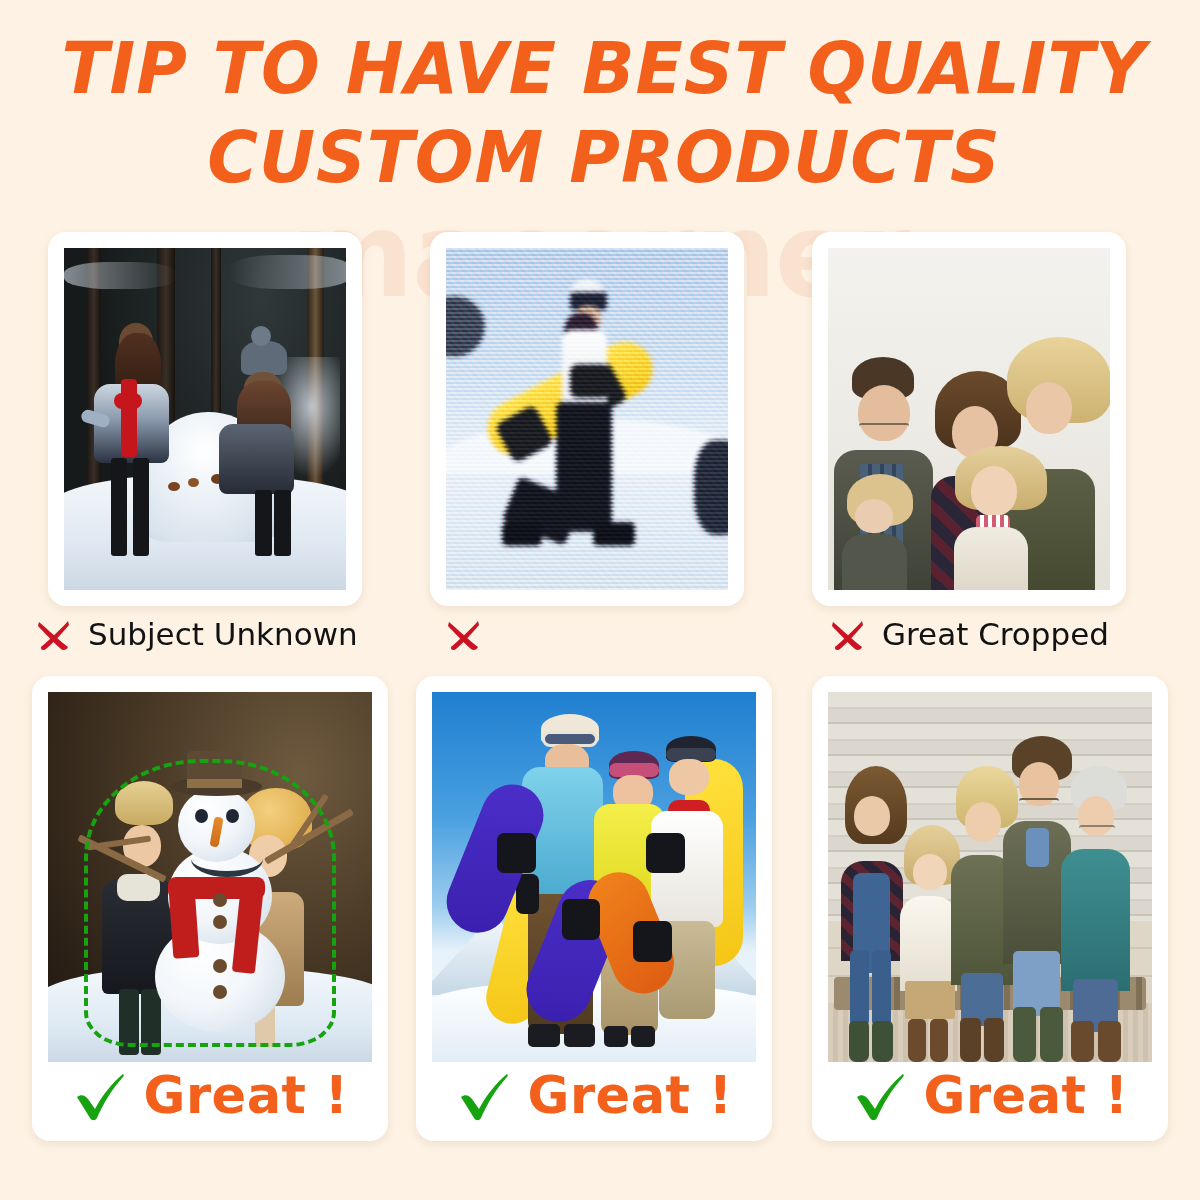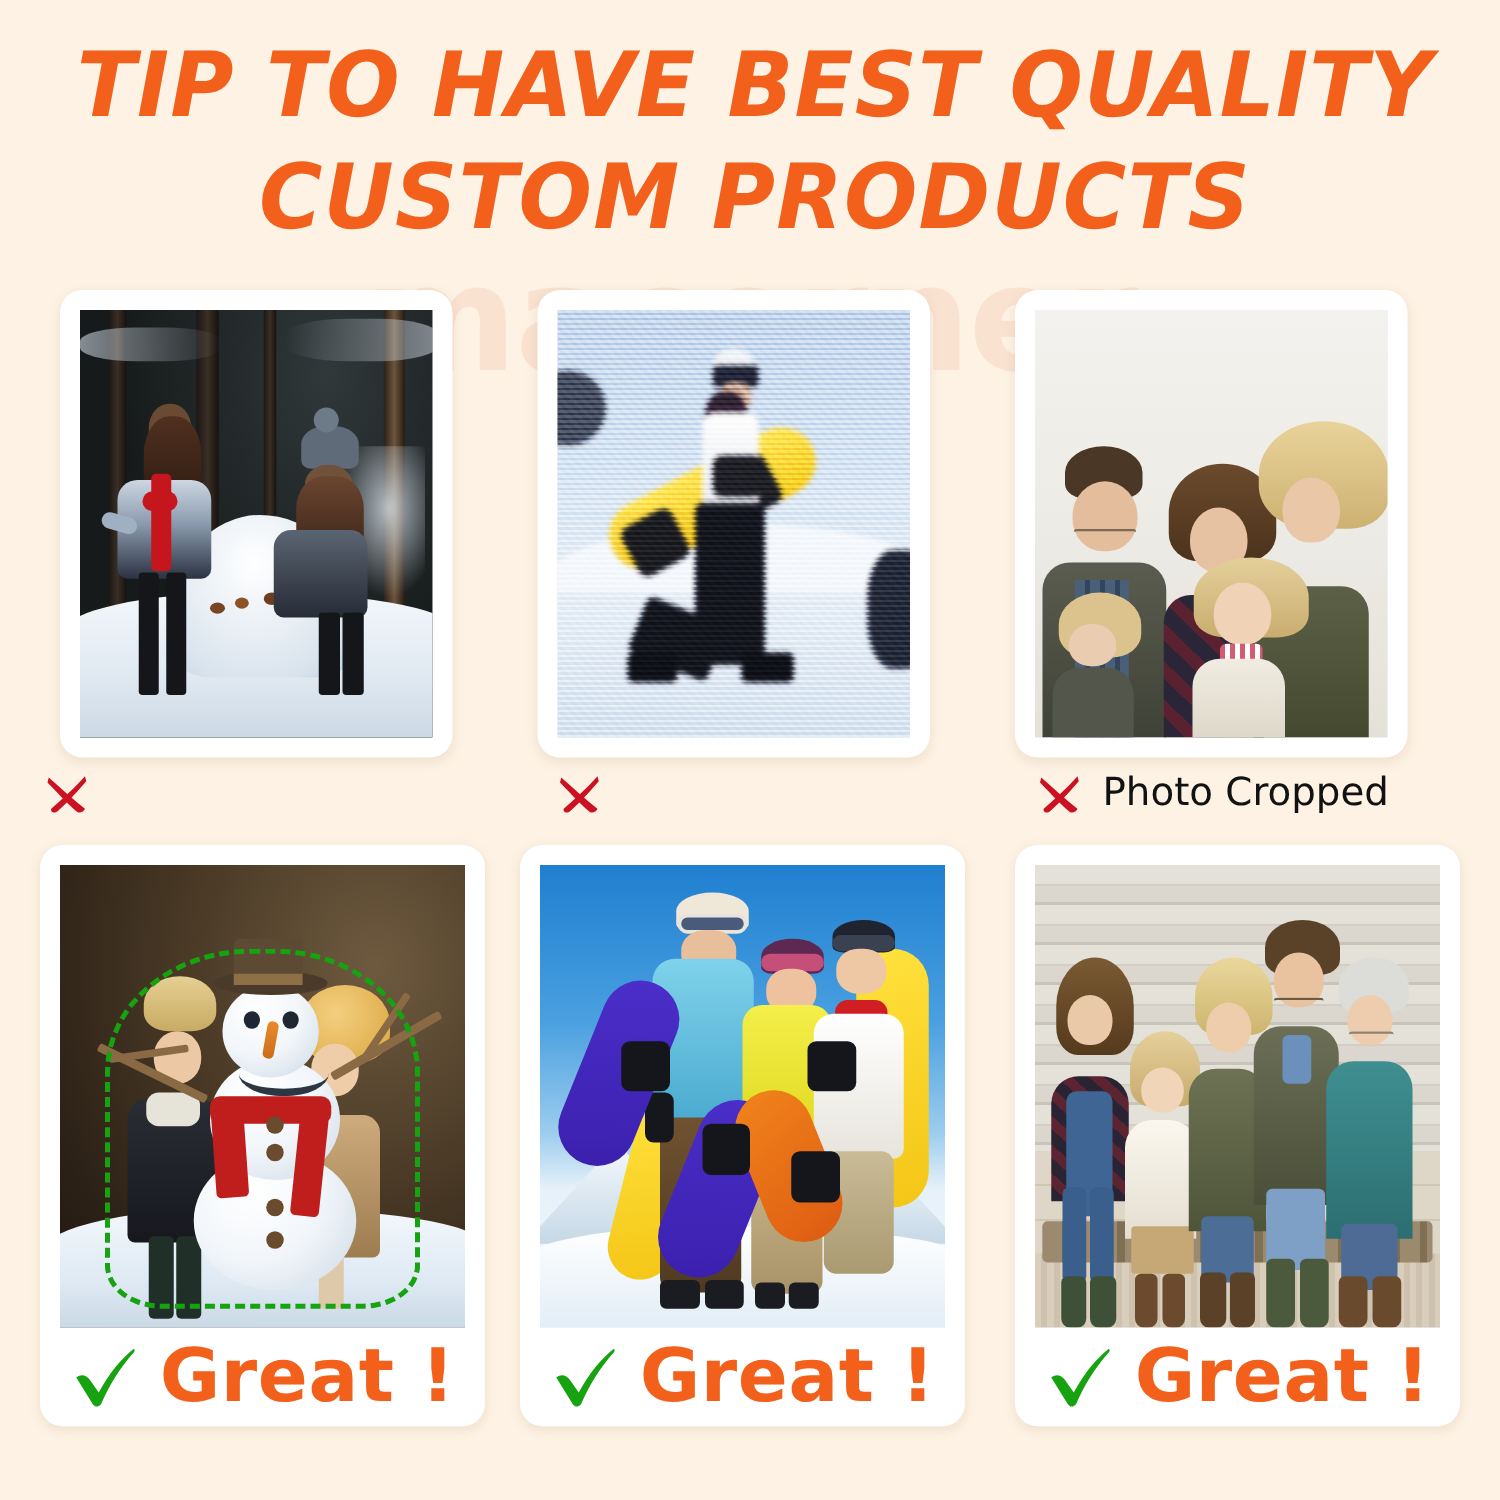--- a/index.html
+++ b/index.html
@@ -129,21 +129,21 @@
   
   .caption-good {
     display: flex;
     align-items: center;
     justify-content: center;
     gap: 16px;
     flex: 1 1 auto;
     padding-top: 4px;
   }
   .caption-good .label {
-    font-size: 59px;
+    font-size: 51px;
     font-weight: 700;
     color: #f2601c;
     letter-spacing: .5px;
     white-space: nowrap;
     font-family: "DejaVu Sans", sans-serif;
   }
 
   .icon-x   { width: 40px; height: 40px; flex: 0 0 auto; display:block; }
   .icon-chk { width: 56px; height: 56px; flex: 0 0 auto; display:block; }
 
@@ -296,20 +296,21 @@
           </div>
         </div>
       </div>
     </div>
 
     <div class="caption-bad c1">
       <svg class="icon-x" viewBox="0 0 40 40">
         <path d="M5 8 C12 14 26 27 34 33 C33 36 29 37 27 35 C19 28 9 17 4 12 Z" fill="#cc1122"></path>
         <path d="M34 7 C28 14 14 27 7 33 C6 36 10 37 12 35 C20 28 30 17 35 11 Z" fill="#cc1122"></path>
       </svg>
+      <span class="label">Subject Unknown</span>
     </div>
 
     <div class="card row-top col-2">
       <div class="photo">
         <div class="scene sc-lowres">
           <div class="blurwrap">
 
             <div style="position:absolute;left:-6%;top:50%;width:118%;height:16%;background:#f4f8fc;border-radius:50% 50% 0 0/100% 100% 0 0;"></div>
             <div style="position:absolute;left:-8%;top:14%;width:22%;height:18%;background:#3c4452;border-radius:50%;"></div>
             <div style="position:absolute;right:-6%;top:56%;width:18%;height:28%;background:#242a36;border-radius:40%;"></div>
@@ -379,21 +380,21 @@
           </div>
         </div>
       </div>
     </div>
 
     <div class="caption-bad c3">
       <svg class="icon-x" viewBox="0 0 40 40">
         <path d="M5 8 C12 14 26 27 34 33 C33 36 29 37 27 35 C19 28 9 17 4 12 Z" fill="#cc1122"></path>
         <path d="M34 7 C28 14 14 27 7 33 C6 36 10 37 12 35 C20 28 30 17 35 11 Z" fill="#cc1122"></path>
       </svg>
-      <span class="label">Photo Cropped</span>
+      <span class="label">Great Cropped</span>
     </div>
 
     <div class="card row-bottom col-1">
       <div class="photo">
         <div class="scene sc-snowman">
           <div style="position:absolute;left:-4%;bottom:0;width:108%;height:26%;background:linear-gradient(#f3f8fc,#dfeaf4 60%,#cbd9e6);border-radius:46% 54% 0 0/36% 30% 0 0;"></div>
 
           <div class="fig" style="left:14%; top:24%; width:28%; height:74%;">
             <div style="position:absolute;left:24%;top:0;width:58px;height:44px;background:linear-gradient(#e6cf93,#c8ab63);border-radius:50% 50% 34% 34%;"></div>
             <div style="position:absolute;left:33%;top:16%;width:38px;height:42px;background:#ecc8a5;border-radius:48%;"></div>

